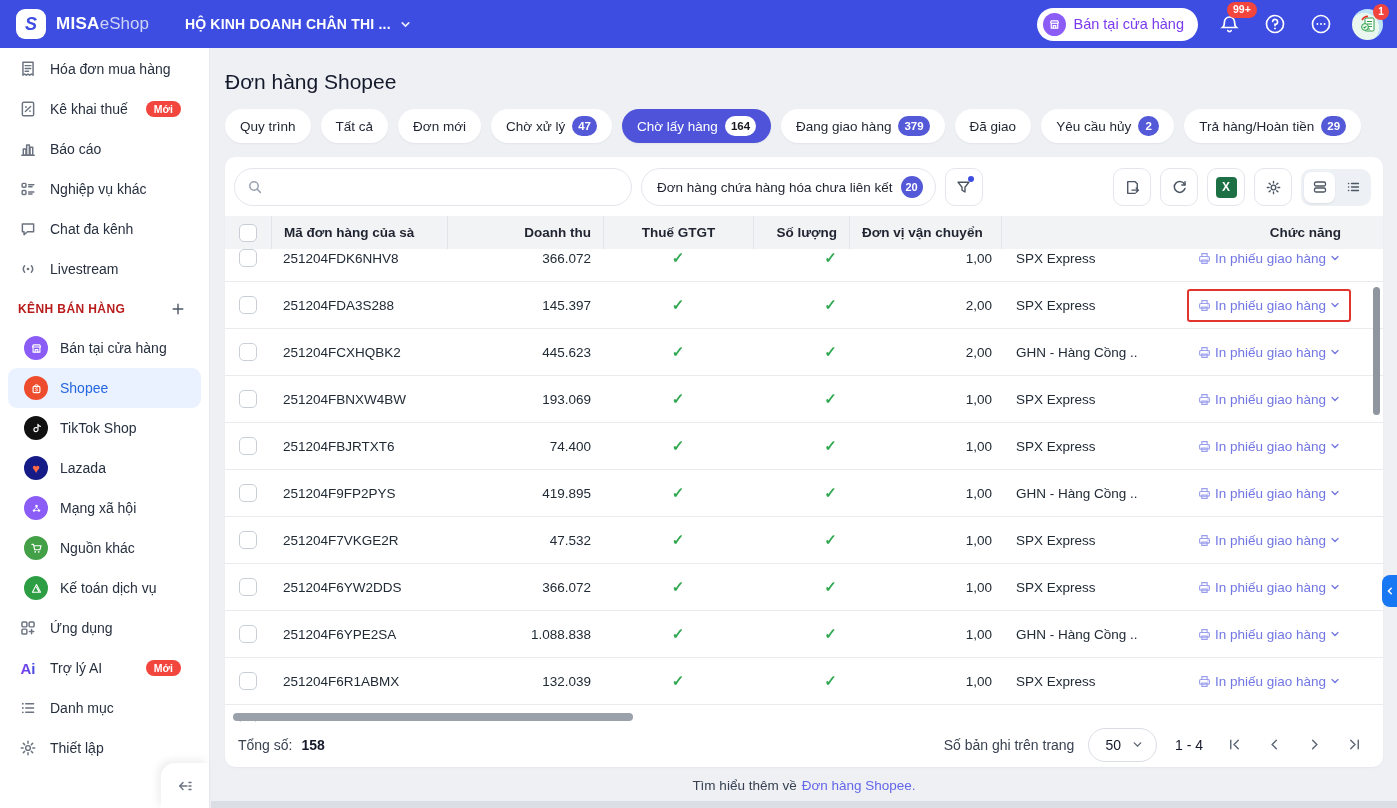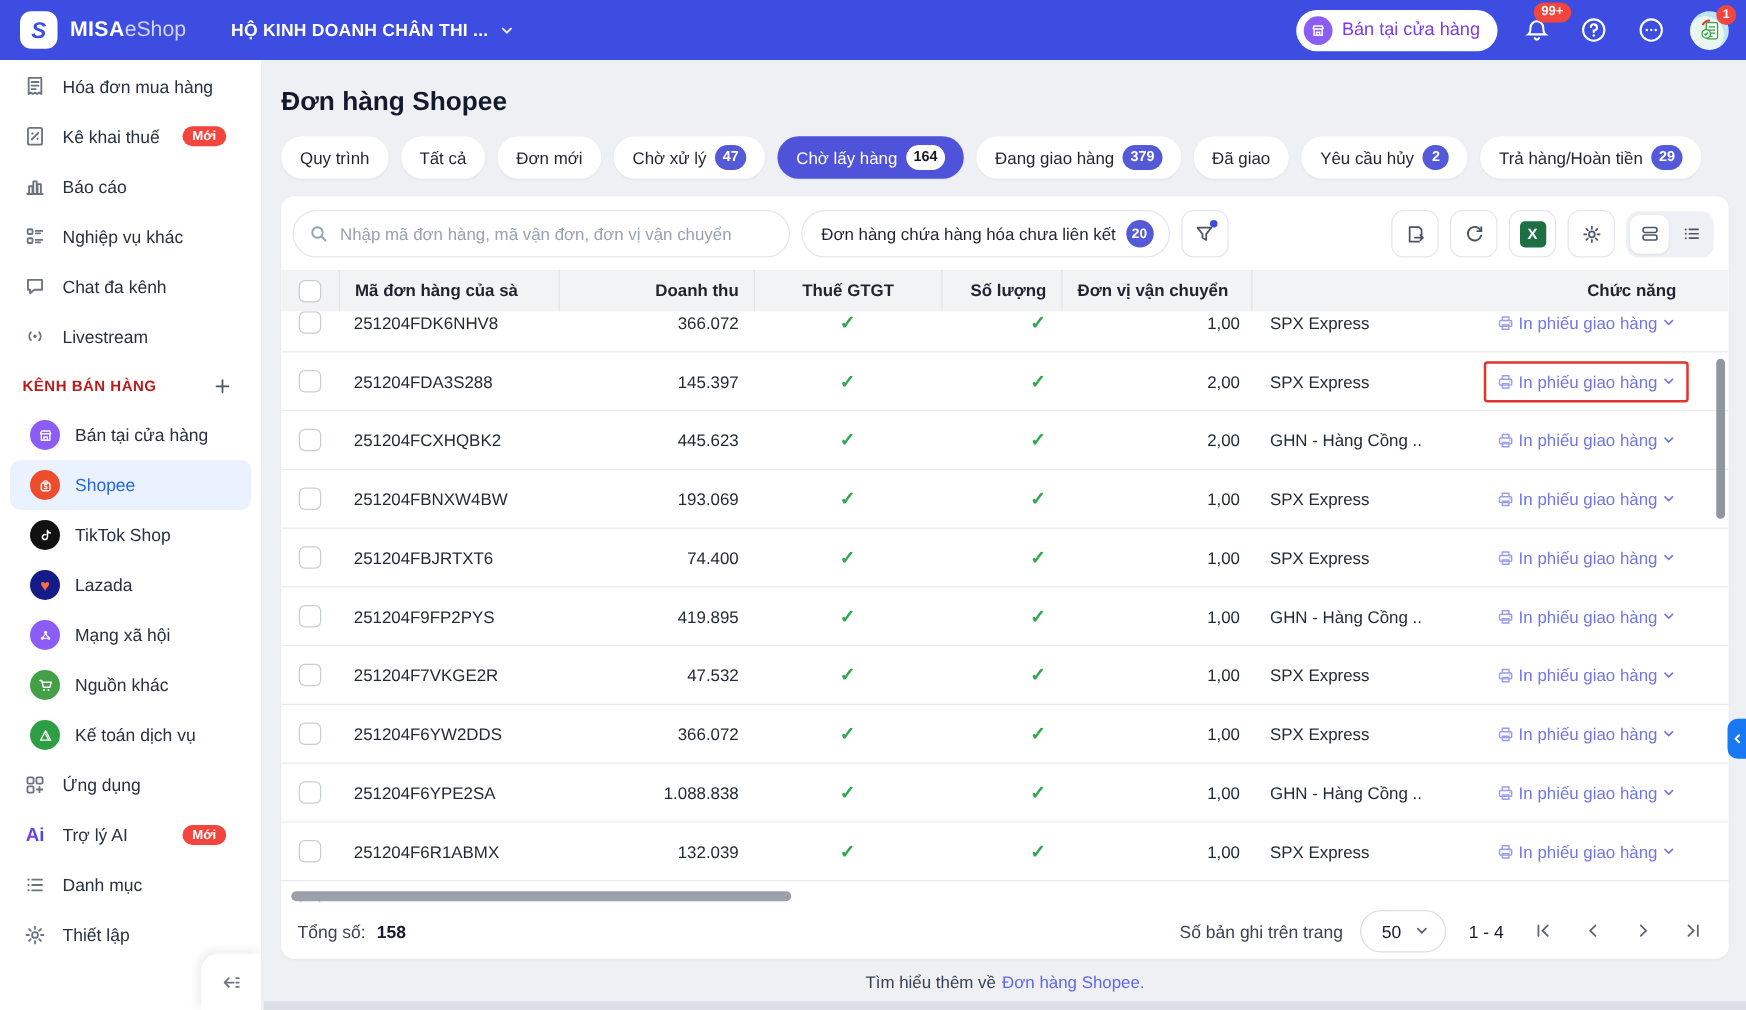--- a/index.html
+++ b/index.html
@@ -34,21 +34,21 @@
   .side-item .s-ic { width:20px; height:20px; color:#6B7280; display:grid; place-items:center; flex:none; }
   .mini-badge { margin-left:auto; margin-right:12px; background:#F2453D; color:#fff; font-size:10.5px; font-weight:700; border-radius:10px; padding:3px 8px; line-height:1; }
   .section-row { height:39px; display:flex; align-items:center; padding:0 24px 0 18px; color:#b91c1c; font-size:12px; font-weight:700; letter-spacing:.4px; }
   .section-row .plus { margin-left:auto; color:#4B5563; cursor:pointer; display:grid; place-items:center; }
   .ch-item { height:40px; display:flex; align-items:center; gap:12px; padding:0 10px 0 16px; font-size:14px; font-weight:500; color:#27303F; cursor:pointer; margin:0 8px; border-radius:9px; }
   .ch-item.active { background:#EAF1FF; color:#2667E0; }
   .ch-badge { width:24px; height:24px; border-radius:50%; display:grid; place-items:center; color:#fff; flex:none; font-size:12px; font-weight:700; }
   .collapse-tab { position:absolute; right:0; bottom:0; width:48px; height:45px; background:#fff; border-radius:14px 0 0 0; box-shadow:-3px -3px 8px rgba(0,0,0,.07); display:grid; place-items:center; color:#6B7280; cursor:pointer; }
 
   
-  .page-title { font-size:21px; font-weight:700; color:#14192B; margin:22px 0 15px 0; }
+  .page-title { font-size:21px; font-weight:400; color:#14192B; margin:22px 0 15px 0; }
   .tabs { display:flex; gap:10px; margin-bottom:14px; flex-wrap:nowrap; }
   .tab { height:34px; border-radius:17px; background:#fff; border:none; padding:0 15px; font-size:13.5px; font-weight:500; color:#1F2430; display:flex; align-items:center; gap:7px; cursor:pointer; box-shadow:0 1px 2px rgba(16,24,40,.05); white-space:nowrap; font-family:inherit; }
   .tab.active { background:var(--c-accent,#4E53D9); color:#fff; }
   .tab-badge { min-width:21px; height:20px; border-radius:10px; background:var(--c-badge,#5459D8); color:#fff; font-size:11.5px; font-weight:700; display:grid; place-items:center; padding:0 6px; }
   .tab.active .tab-badge { background:#fff; color:#16181D; }
 
   
   .card { background:#fff; border-radius:10px; height:610px; display:flex; flex-direction:column; position:relative; box-shadow:0 1px 2px rgba(16,24,40,.04); }
   .toolbar { display:flex; align-items:center; gap:9px; padding:11px 12px 10px 9px; }
   .search { width:398px; height:38px; border:1px solid #E3E6EB; border-radius:19px; display:flex; align-items:center; gap:9px; padding:0 12px; color:#98A1B0; }
@@ -400,21 +400,20 @@
       </div>
 
       <div class="card">
 
         <div class="toolbar">
           <div class="search">
             <svg width="16" height="16" viewBox="0 0 16 16" fill="none" stroke="#98A1B0" stroke-width="1.5" stroke-linecap="round">
                 <circle cx="7" cy="7" r="4.2"></circle>
                 <path d="M10.2 10.2l3.2 3.2"></path>
               </svg>
-            <input placeholder="Nhập mã đơn hàng, mã vận đơn, đơn vị vận chuyển" style="">
           </div>
           <button class="unlinked-btn">
             <span>Đơn hàng chứa hàng hóa chưa liên kết</span>
             <span class="cnt-badge">20</span>
           </button>
           <button class="icon-btn">
             <svg width="17" height="17" viewBox="0 0 16 16" fill="none" stroke="#4B5563" stroke-width="1.3" stroke-linejoin="round">
                 <path d="M2.8 3h10.4L9.4 7.8v4.4l-2.8-1.6V7.8z"></path>
               </svg>
             <span class="dot"></span>

